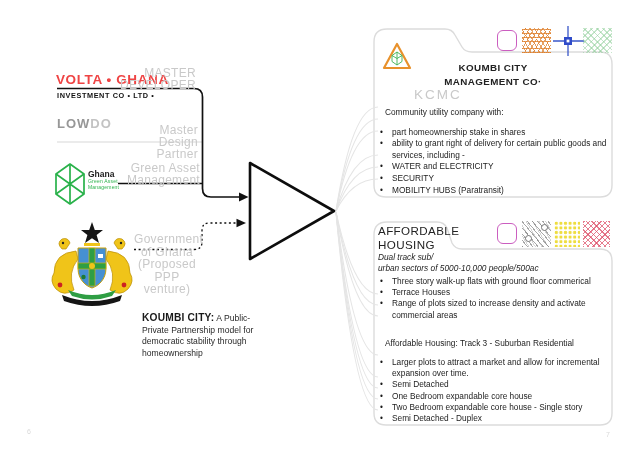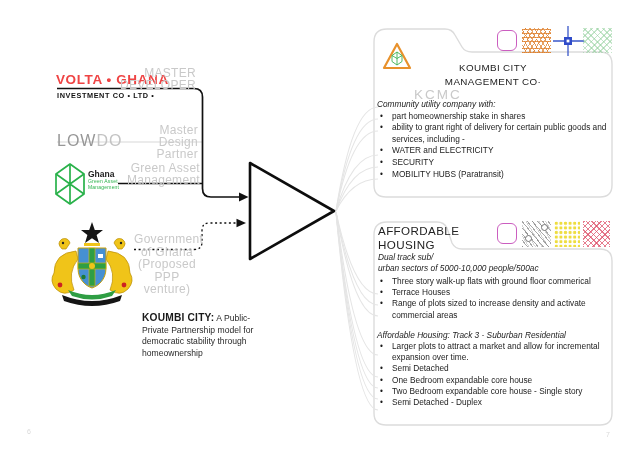--- a/index.html
+++ b/index.html
@@ -9,34 +9,34 @@
   svg.layer{position:absolute;left:0;top:0;width:640px;height:454px;}
 
   
   .volta-name{left:56px;top:72px;font-size:13.5px;font-weight:bold;letter-spacing:.6px;color:#ef4444;}
   .volta-sub{left:57px;top:91px;font-size:7.3px;font-weight:bold;letter-spacing:.6px;color:#111;}
   .role-label{color:#c9c9c9;font-size:12px;line-height:12px;letter-spacing:.3px;text-align:right;}
   .role-md{left:118px;width:78px;top:67px;}
   .role-mdp{left:118px;width:80px;top:124px;}
   .role-gam{left:118px;width:82px;top:162px;}
   .role-gov{left:134px;width:66px;top:233px;text-align:center;line-height:12.5px;}
-  .lowdo{left:57px;top:132px;font-size:16px;letter-spacing:1px;}
+  .lowdo{left:57px;top:116px;font-size:13px;letter-spacing:1px;font-weight:bold;}
   .lowdo .d1{color:#979797;} .lowdo .d2{color:#c3c3c3;}
   .gam-title{left:88px;top:169px;font-size:8.5px;font-weight:bold;color:#222;}
   .gam-sub{left:88px;font-size:5px;color:#2ab24b;letter-spacing:.2px;}
   .caption{left:142px;top:312px;width:134px;font-size:8.6px;line-height:11.6px;color:#2a2a2a;}
   .caption b{font-size:10.2px;font-weight:bold;letter-spacing:.2px;color:#1a1a1a;}
 
   
   .kcmc-text{left:414px;top:47px;font-size:13.5px;letter-spacing:2px;color:#c9c9c9;margin-top:40px;}
-  .p1-title{left:383px;width:220px;top:61px;text-align:center;font-size:9.8px;font-weight:normal;
+  .p1-title{left:383px;width:220px;top:61px;text-align:center;font-size:9.8px;font-weight:bold;
             letter-spacing:.4px;line-height:13.5px;color:#222;}
   .panel-body{font-size:8.3px;line-height:11.6px;color:#1c1c1c;}
   .p1-body{left:377px;top:99px;width:236px;}
-  .panel-body p{margin:0;font-style:italic;}
+  .panel-body p{margin:8px;}
   .panel-body ul{margin:0;padding:0;list-style:none;}
   .panel-body li{position:relative;padding-left:15px;}
   .panel-body li::before{content:"•";position:absolute;left:3px;top:0;}
 
   
   .p2-title{left:378px;top:224px;font-size:11.6px;letter-spacing:.4px;line-height:13.5px;color:#222;}
   .p2-sub{left:378px;top:252px;font-size:8.3px;line-height:11.4px;font-style:italic;}
   .p2-body{left:377px;top:276px;width:240px;line-height:11.2px;}
   .p2-body .gap{height:9px;}
 

